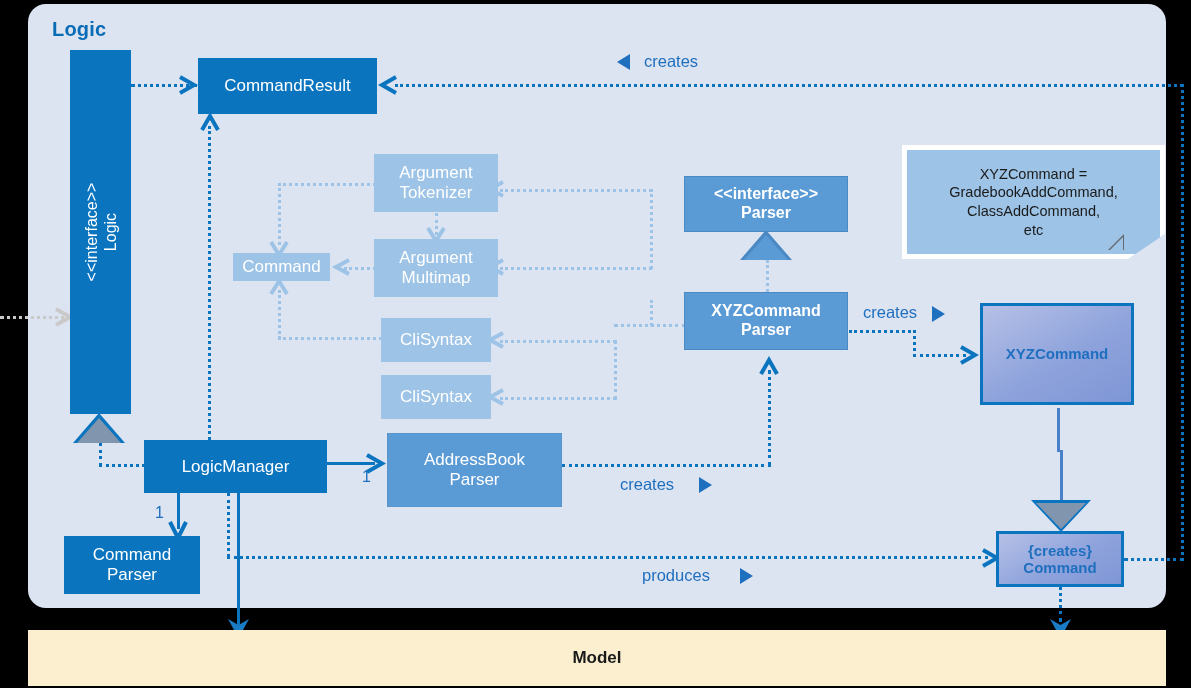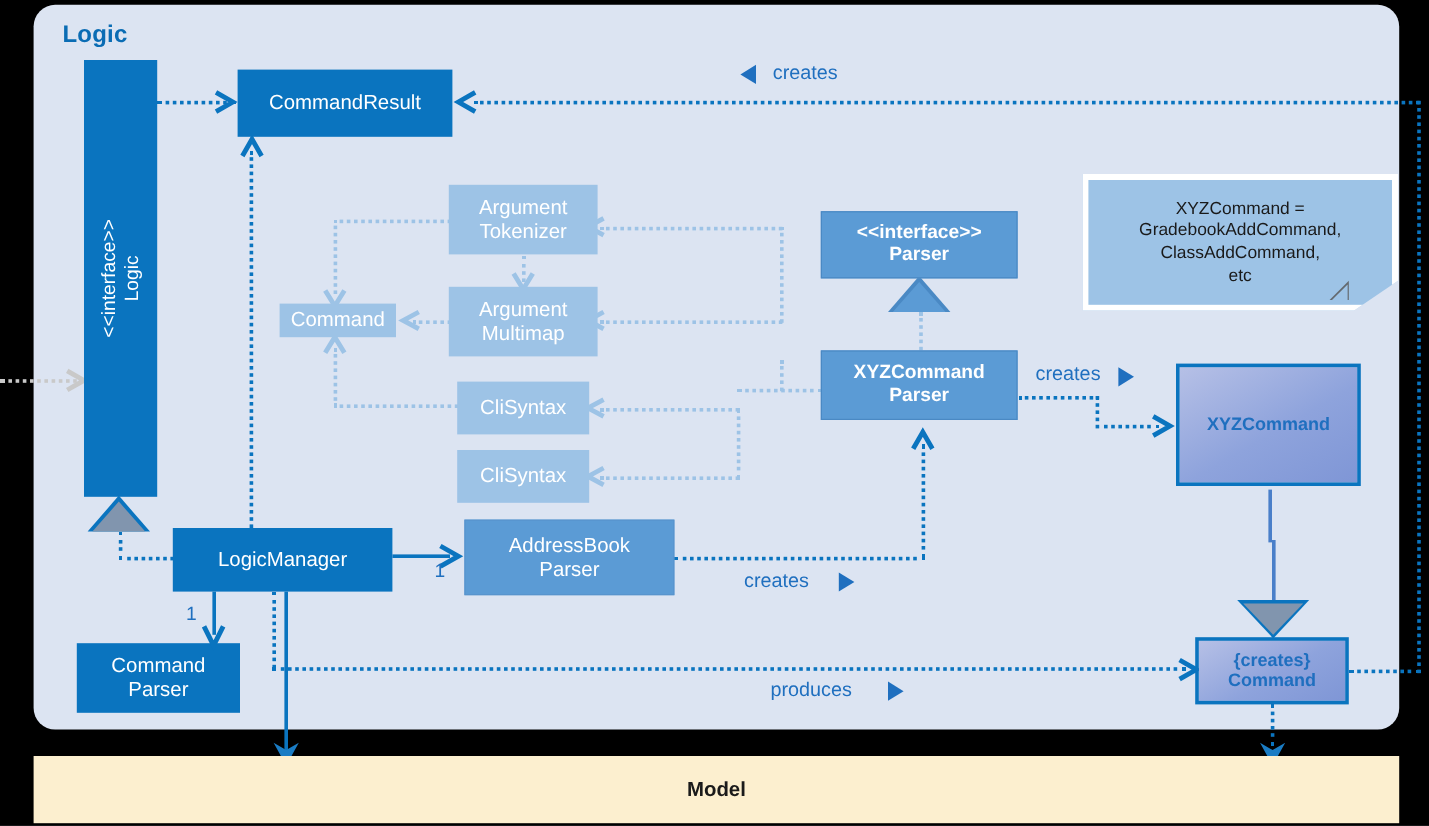--- a/index.html
+++ b/index.html
@@ -383,21 +383,21 @@
 
   <div class="box box-dark" style="left:144px; top:440px; width:183px; height:53px;">
     <span>LogicManager</span>
   </div>
 
   <div class="box box-dark" style="left:64px; top:536px; width:136px; height:58px;">
     <span>Command</span>
     <span>Parser</span>
   </div>
 
-  <div class="box box-mid" style="left:387px; top:433px; width:175px; height:63px;text-align:right;">
+  <div class="box box-mid" style="left:387px; top:433px; width:175px; height:74px;text-align:right;">
     <span>AddressBook</span>
     <span>Parser</span>
   </div>
 
   <div class="ln sol-h" style="left:327px; top:462px; width:48px;"></div>
   <svg class="head" style="left:363px; top:452px;" width="24" height="24" viewBox="0 0 24 24">
     <polyline points="4,3 19,11.5 4,20" fill="none" stroke="#0A74BF" stroke-width="4"></polyline>
   </svg>
   <div class="mult" style="left:362px; top:468px;">1</div>
 

